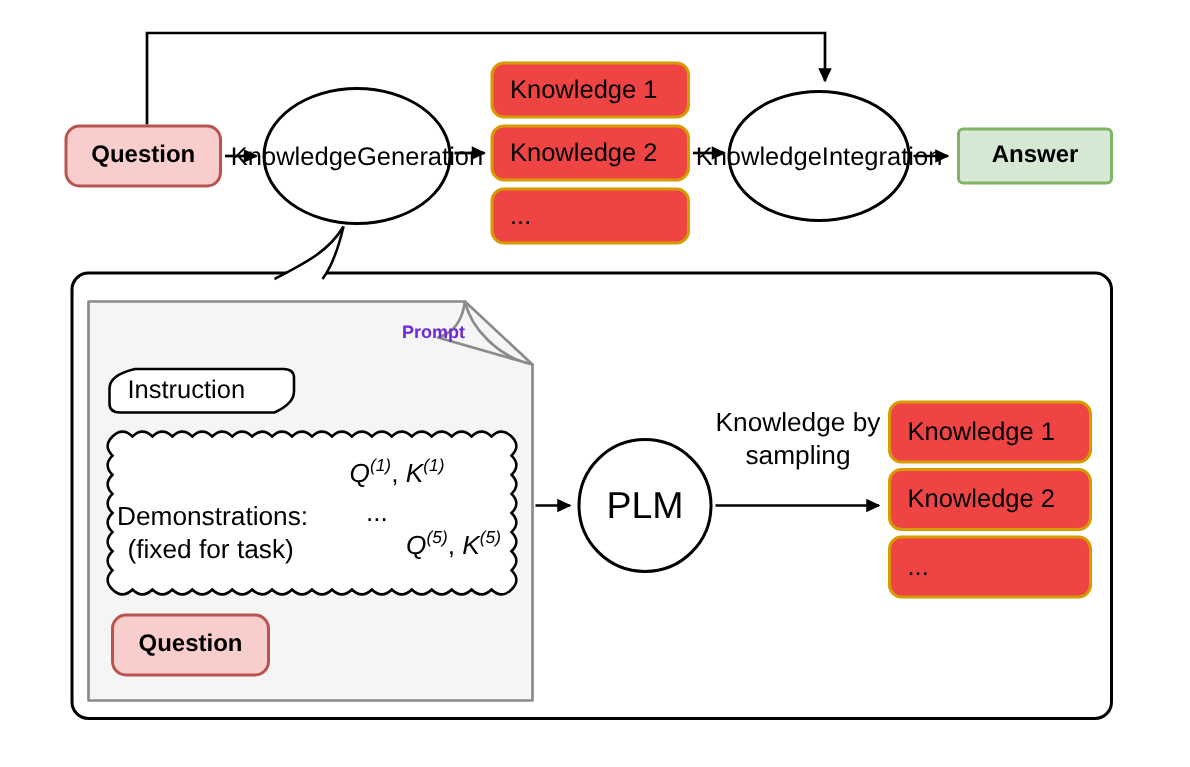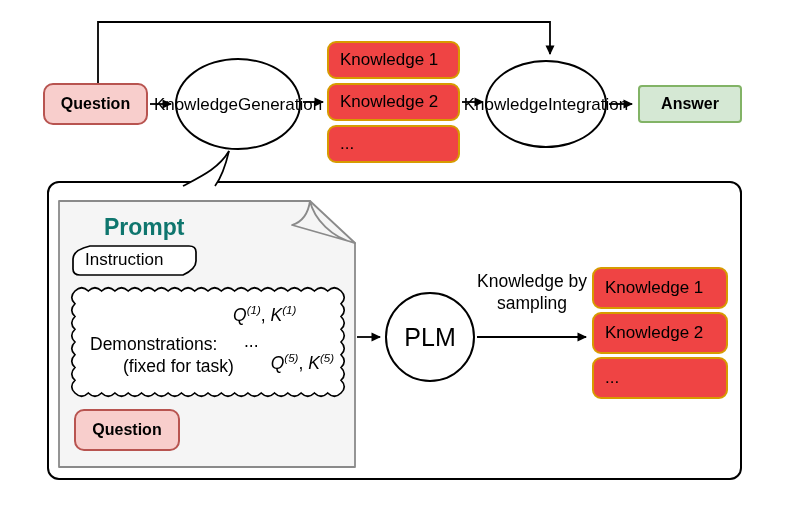--- a/index.html
+++ b/index.html
@@ -21,21 +21,21 @@
     position:absolute;border:2px solid #000;border-radius:50%;background:#fff;
     display:flex;flex-direction:row;align-items:center;justify-content:center;
     font-size:17px;line-height:21px;text-align:center;box-sizing:border-box;z-index:3;
   }
   .callout{
     position:absolute;left:47px;top:181px;width:695px;height:299px;background:#fff;
     border:2px solid #000;border-radius:12px;box-sizing:border-box;z-index:1;
   }
   svg.layer{position:absolute;left:0;top:0;z-index:2;}
   .txt{position:absolute;z-index:4;}
-  .prompt-title{font-weight:700;font-size:23px;color:#0f766e;text-align:left;}
+  .prompt-title{font-weight:700;font-size:12px;color:#6d28d9;text-align:right;}
   .small{font-size:17px;}
   .demo{font-size:17.5px;}
   .pair{font-style:italic;white-space:nowrap;}
   .pair sup{font-size:0.66em;line-height:0;}
   .arrow-label{text-align:center;font-size:17.5px;line-height:22px;}
 </style>
 </head>
 <body>
 
 <div class="stage">
@@ -103,23 +103,23 @@
   </div>
 
   <div class="txt prompt-title" style="left:104px;top:214px;width:206px;">Prompt</div>
 
   <div class="txt small" style="left:85px;top:250px;">Instruction</div>
 
   <div class="txt demo pair" style="left:233px;top:305px;width:101px;text-align:left;">
     <span>Q</span><sup>(1)</sup><span style="font-style:normal">, </span><span>K</span><sup>(1)</sup>
   </div>
 
-  <div class="txt demo" style="left:90px;top:334px;">Demonstrations:</div>
+  <div class="txt demo" style="left:78px;top:334px;">Demonstrations:</div>
   <div class="txt demo" style="left:244px;top:331px;">...</div>
-  <div class="txt demo" style="left:85px;top:356px;margin-left:38px;">(fixed for task)</div>
+  <div class="txt demo" style="left:85px;top:356px;">(fixed for task)</div>
 
   <div class="txt demo pair" style="left:233px;top:353px;width:101px;text-align:right;">
     <span>Q</span><sup>(5)</sup><span style="font-style:normal">, </span><span>K</span><sup>(5)</sup>
   </div>
 
   <div class="pill red" style="left:74px;top:409px;width:106px;height:42px;">
     <span>Question</span>
   </div>
 
   <div class="ellipse" style="left:385px;top:292px;width:90px;height:90px;font-size:25px;">

